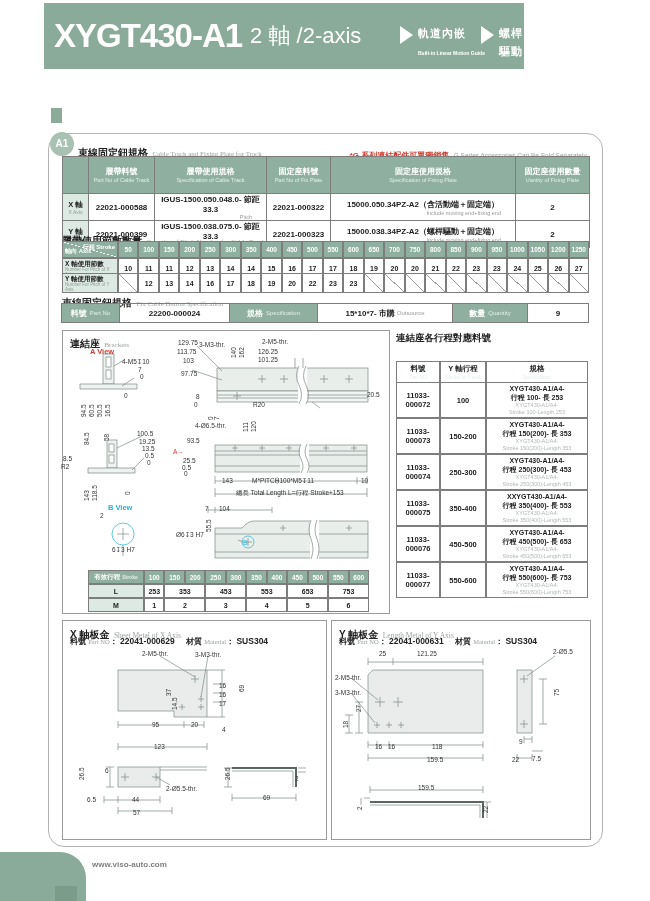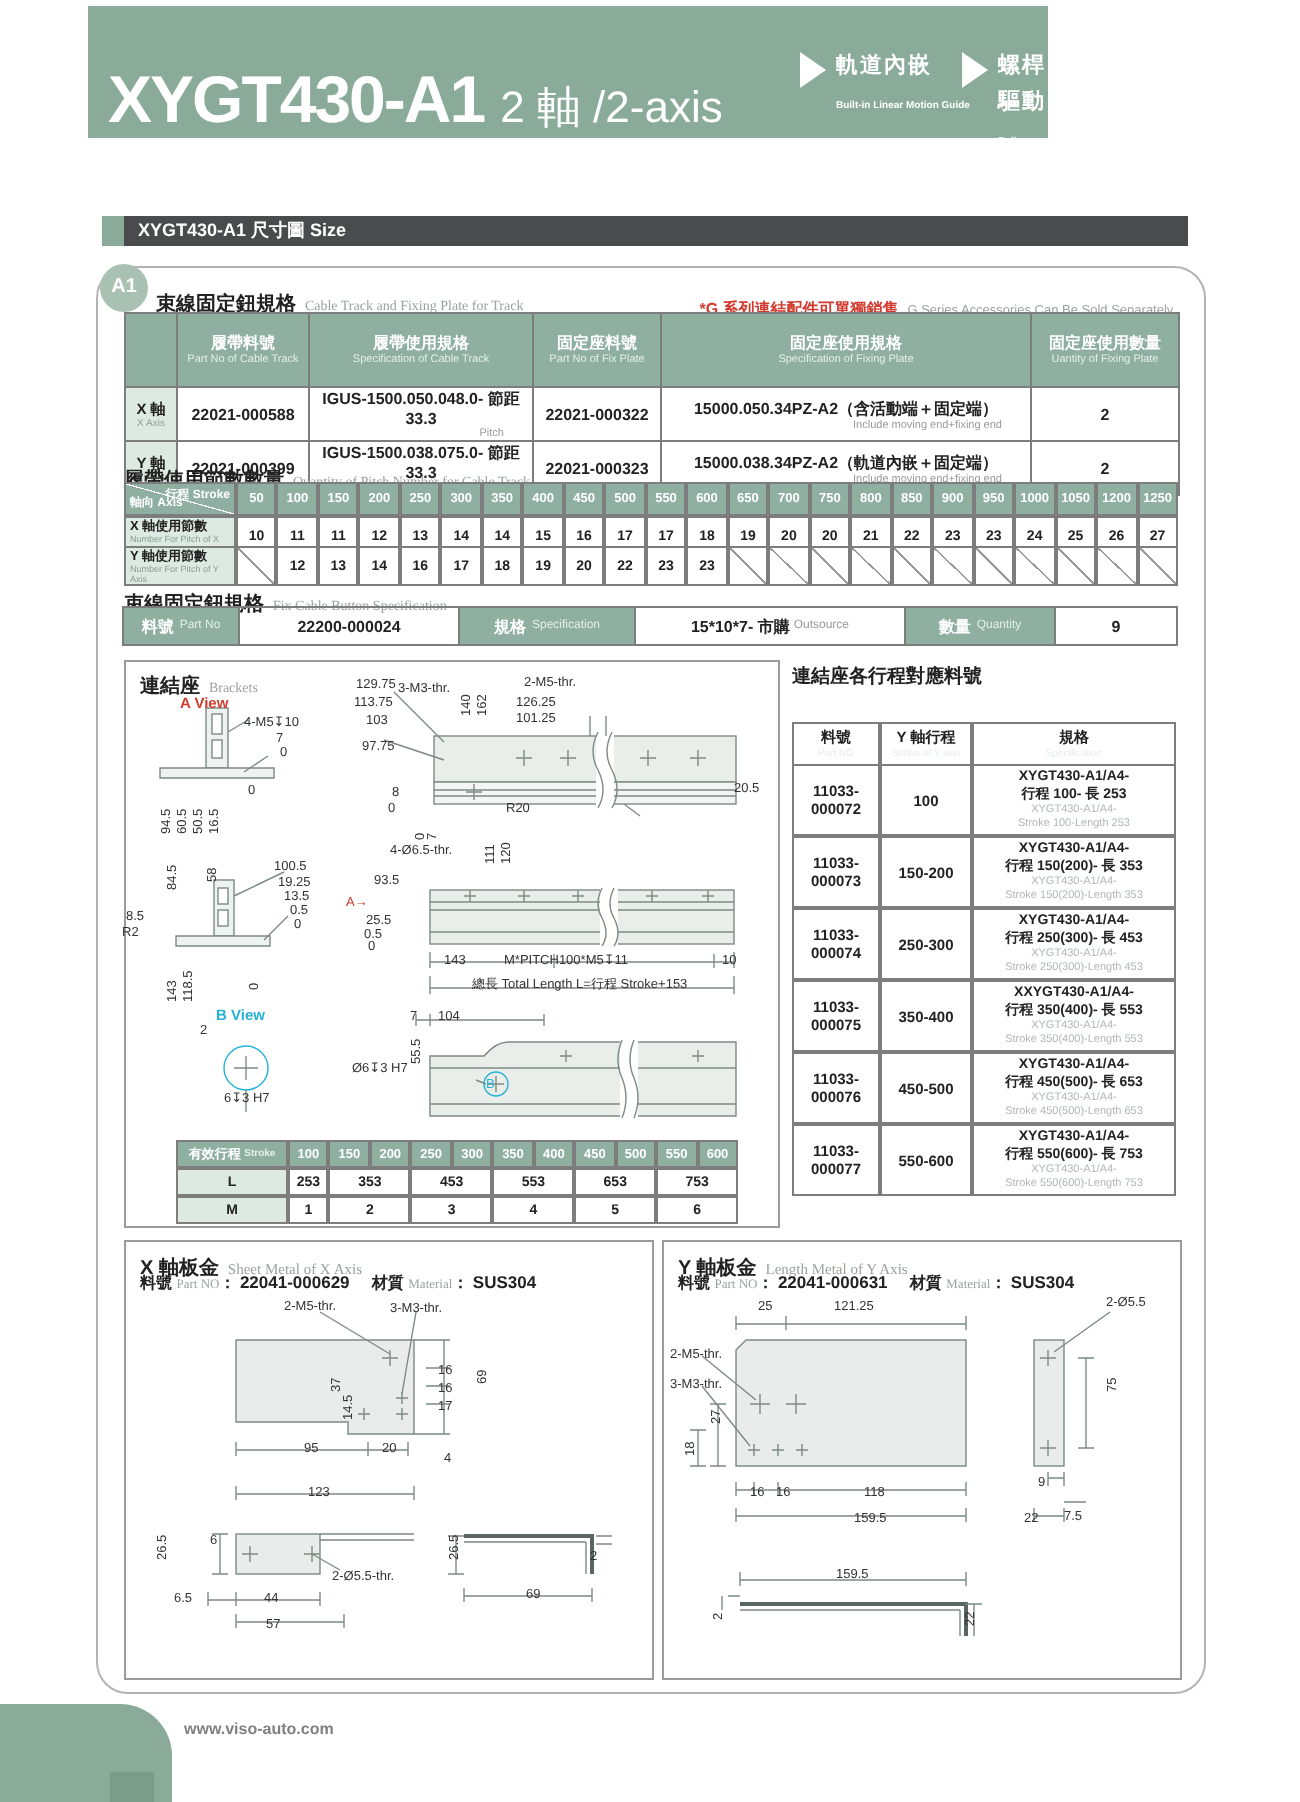--- a/index.html
+++ b/index.html
@@ -1,20 +1,20 @@
 <!DOCTYPE html>
 <html><head>
 <meta charset="utf-8">
 <style>
   html,body{margin:0;padding:0;background:#fff;}
   .page{position:relative;width:650px;height:901px;background:#ffffff;
         font-family:"Liberation Sans",sans-serif;overflow:hidden;color:#222;}
   .abs{position:absolute;}
   
-  .band{left:44px;top:3px;width:480px;height:66px;background:#8aab99;display:flex;align-items:flex-end;}
+  .band{left:44px;top:3px;width:480px;height:66px;background:#8aab99;display:flex;align-items:center;}
   .model{font-size:33px;font-weight:bold;color:#fff;margin-left:10px;letter-spacing:-1px;}
   .axis{font-size:22px;color:#fff;font-weight:300;margin-left:8px;white-space:nowrap;}
   .badge{position:absolute;top:20px;display:flex;align-items:flex-start;}
   .tri{width:0;height:0;border-left:13px solid #fff;border-top:9px solid transparent;border-bottom:9px solid transparent;margin-right:5px;margin-top:3px;}
   .bt{font-size:11px;font-weight:bold;color:#fff;line-height:13px;letter-spacing:1px;}
   .bs{font-size:5px;font-weight:bold;color:#fff;line-height:7px;}
   
   .sq{left:51px;top:108px;width:11px;height:15px;background:#8aab99;}
   .secbar{left:62px;top:108px;width:532px;height:15px;background:#4a4b4c;color:#fff;
           font-size:9px;font-weight:bold;line-height:15px;padding-left:7px;box-sizing:border-box;}
@@ -103,21 +103,20 @@
       <span class="bs">Built-in Linear Motion Guide</span></span>
     </div>
     <div class="badge" style="left:437px;">
       <span class="tri"></span>
       <span><span class="bt">螺桿驅動</span><br>
       <span class="bs">Ball Screw Drive</span></span>
     </div>
   </div>
 
   <div class="abs sq"></div>
-  <div class="abs secbar">XYGT430-A1 尺寸圖 Size</div>
 
   <div class="abs mainbox"></div>
   <div class="abs a1badge">A1</div>
 
   <div class="abs" style="left:78px;top:142px;">
     <span class="stc">束線固定鈕規格</span>
     <span class="ste">Cable Track and Fixing Plate for Track</span>
   </div>
   <div class="abs" style="left:340px;top:144px;width:248px;text-align:right;">
     <span class="noter">*G 系列連結配件可單獨銷售</span>
@@ -169,21 +168,21 @@
       <td class="dc">2</td>
     </tr>
     <tr style="height:21px;">
       <td class="axcell">
             <span class="axc">Y 軸</span>
             <span class="axe">Y Axis</span>
           </td>
       <td class="dc">22021-000399</td>
       <td class="dc"><span>IGUS-1500.038.075.0- 節距 33.3</span><span class="dsub">Pitch</span></td>
       <td class="dc">22021-000323</td>
-      <td class="dc"><span>15000.038.34PZ-A2（軌道內嵌＋固定端）</span><span class="dsub">Include moving end+fixing end</span></td>
+      <td class="dc"><span>15000.038.34PZ-A2（螺桿驅動＋固定端）</span><span class="dsub">Include moving end+fixing end</span></td>
       <td class="dc">2</td>
     </tr>
   </tbody>
     </table>
 
   <div class="abs" style="left:62px;top:230px;">
     <span class="stc">履帶使用節數數量</span>
     <span class="ste">Quantity of Pitch Number for Cable Track</span>
   </div>
   <div class="abs" style="left:62px;top:241px;">

